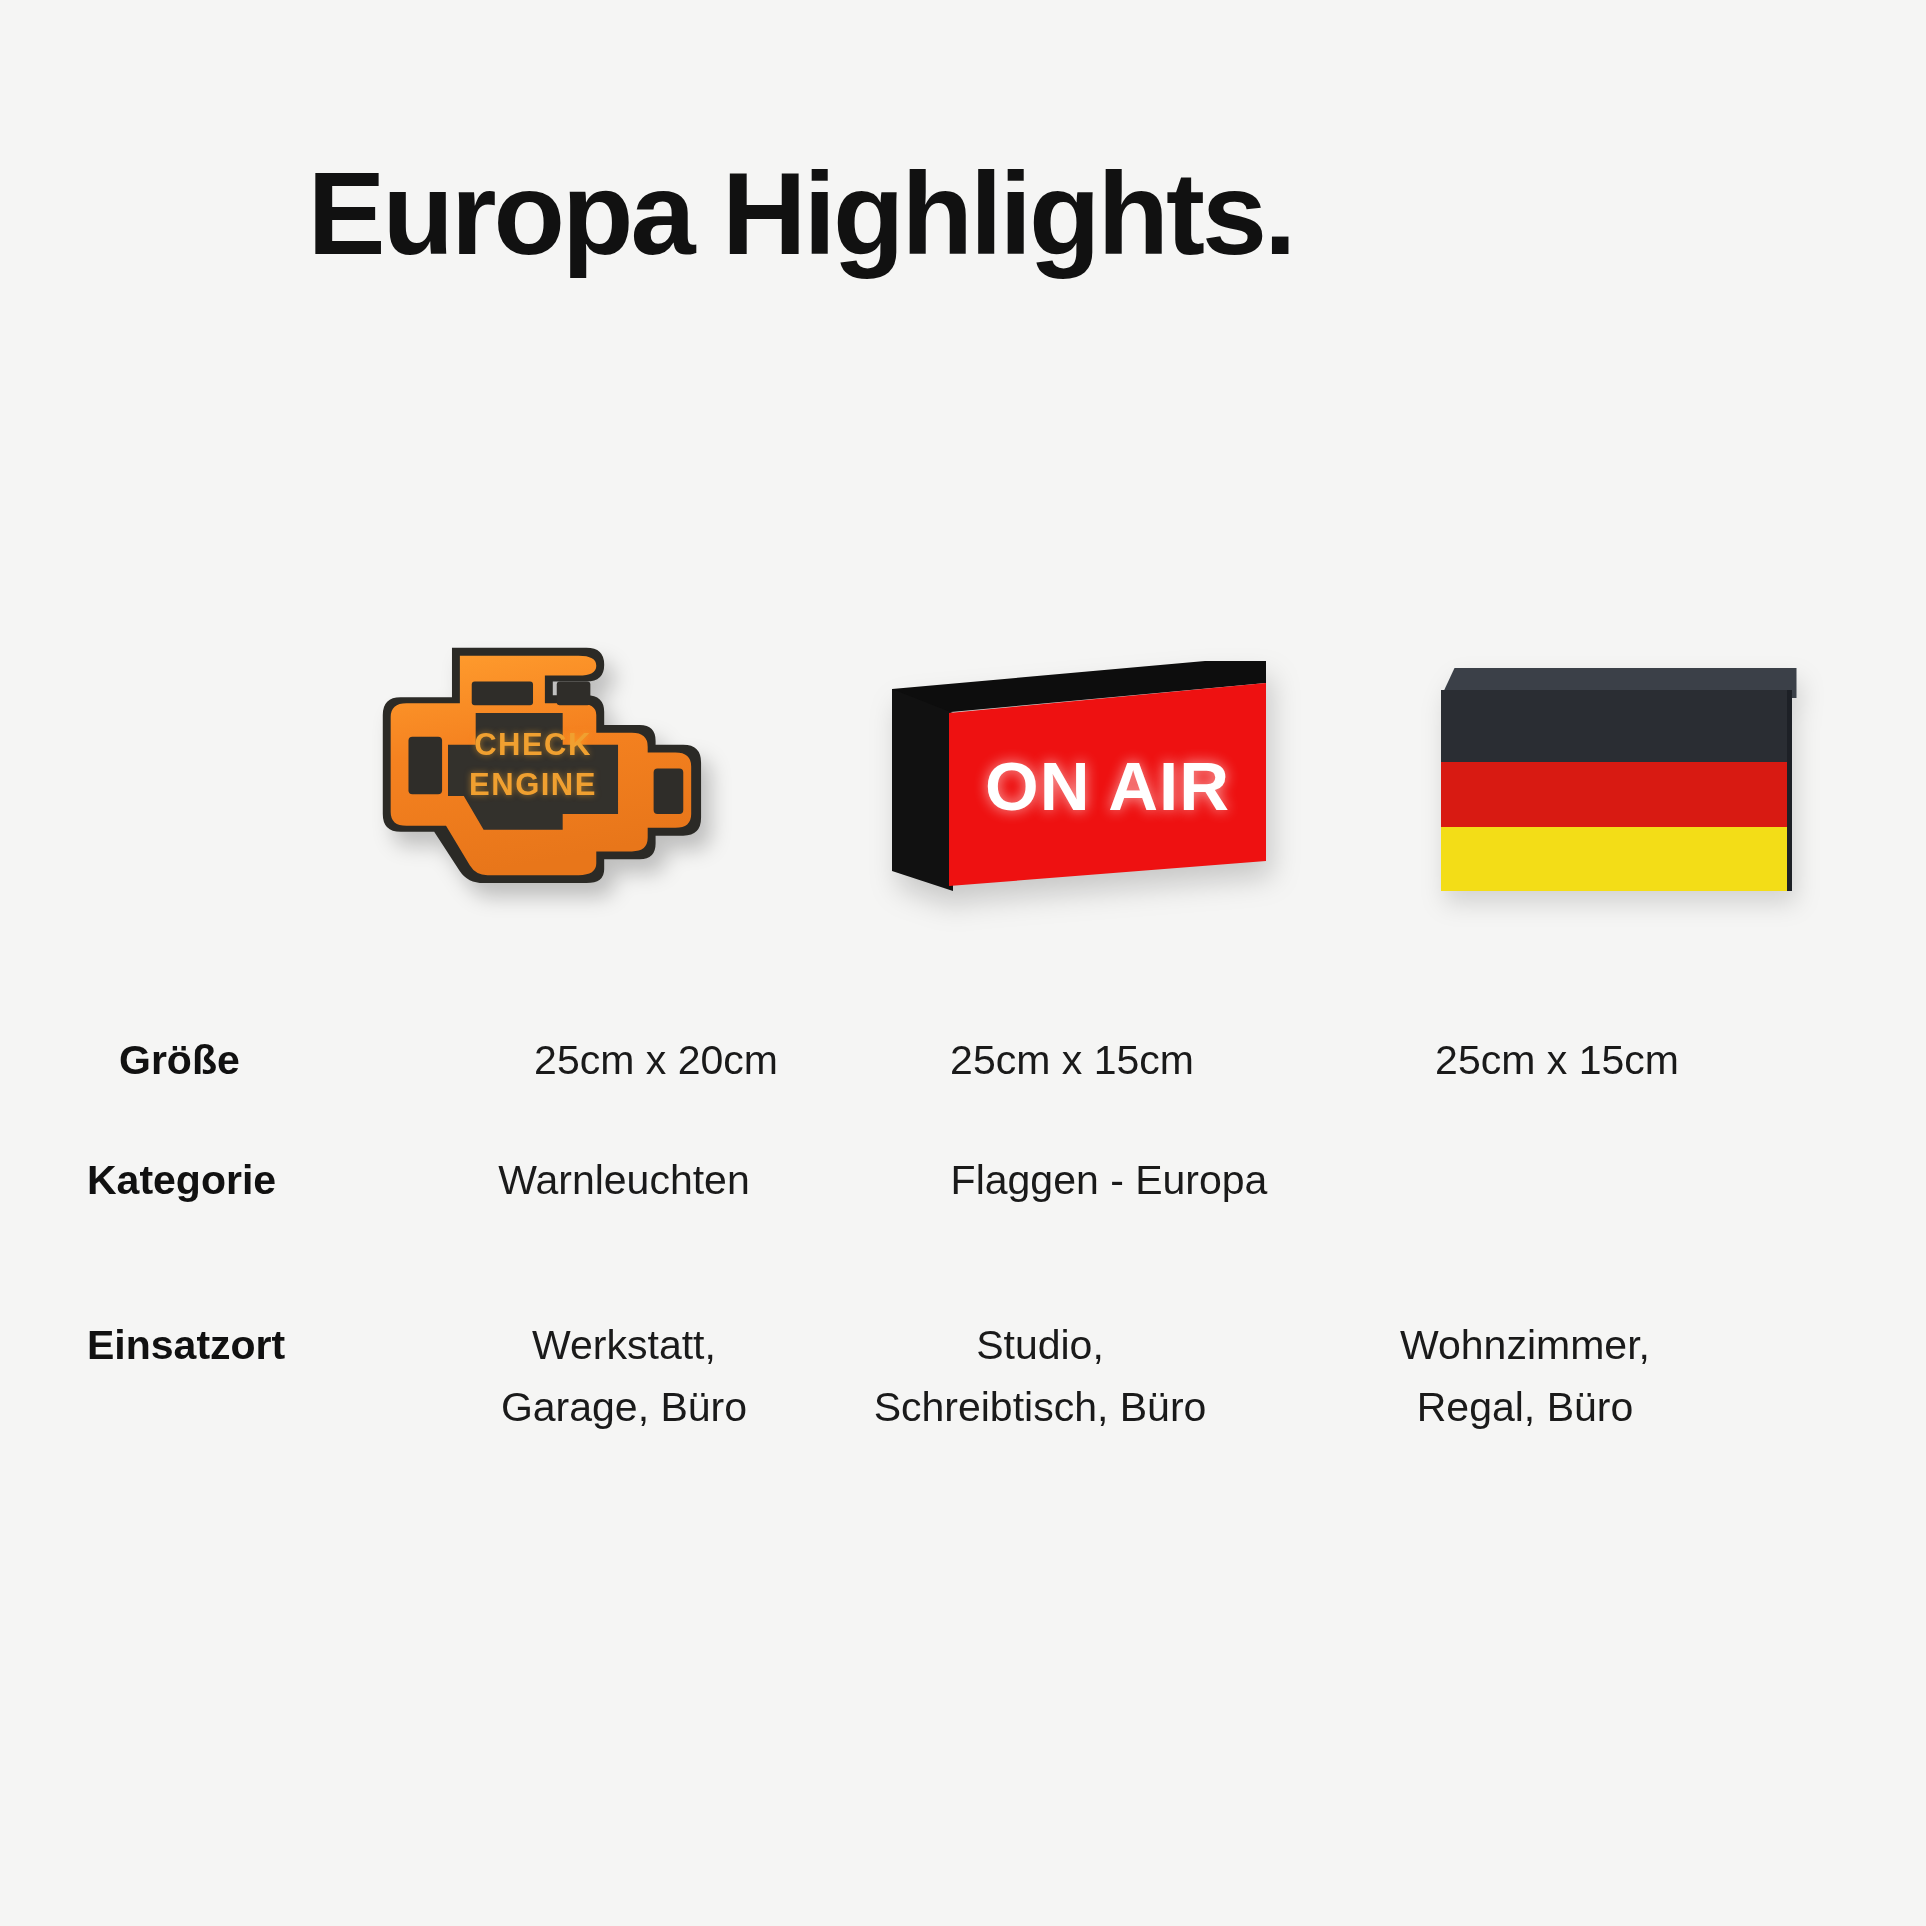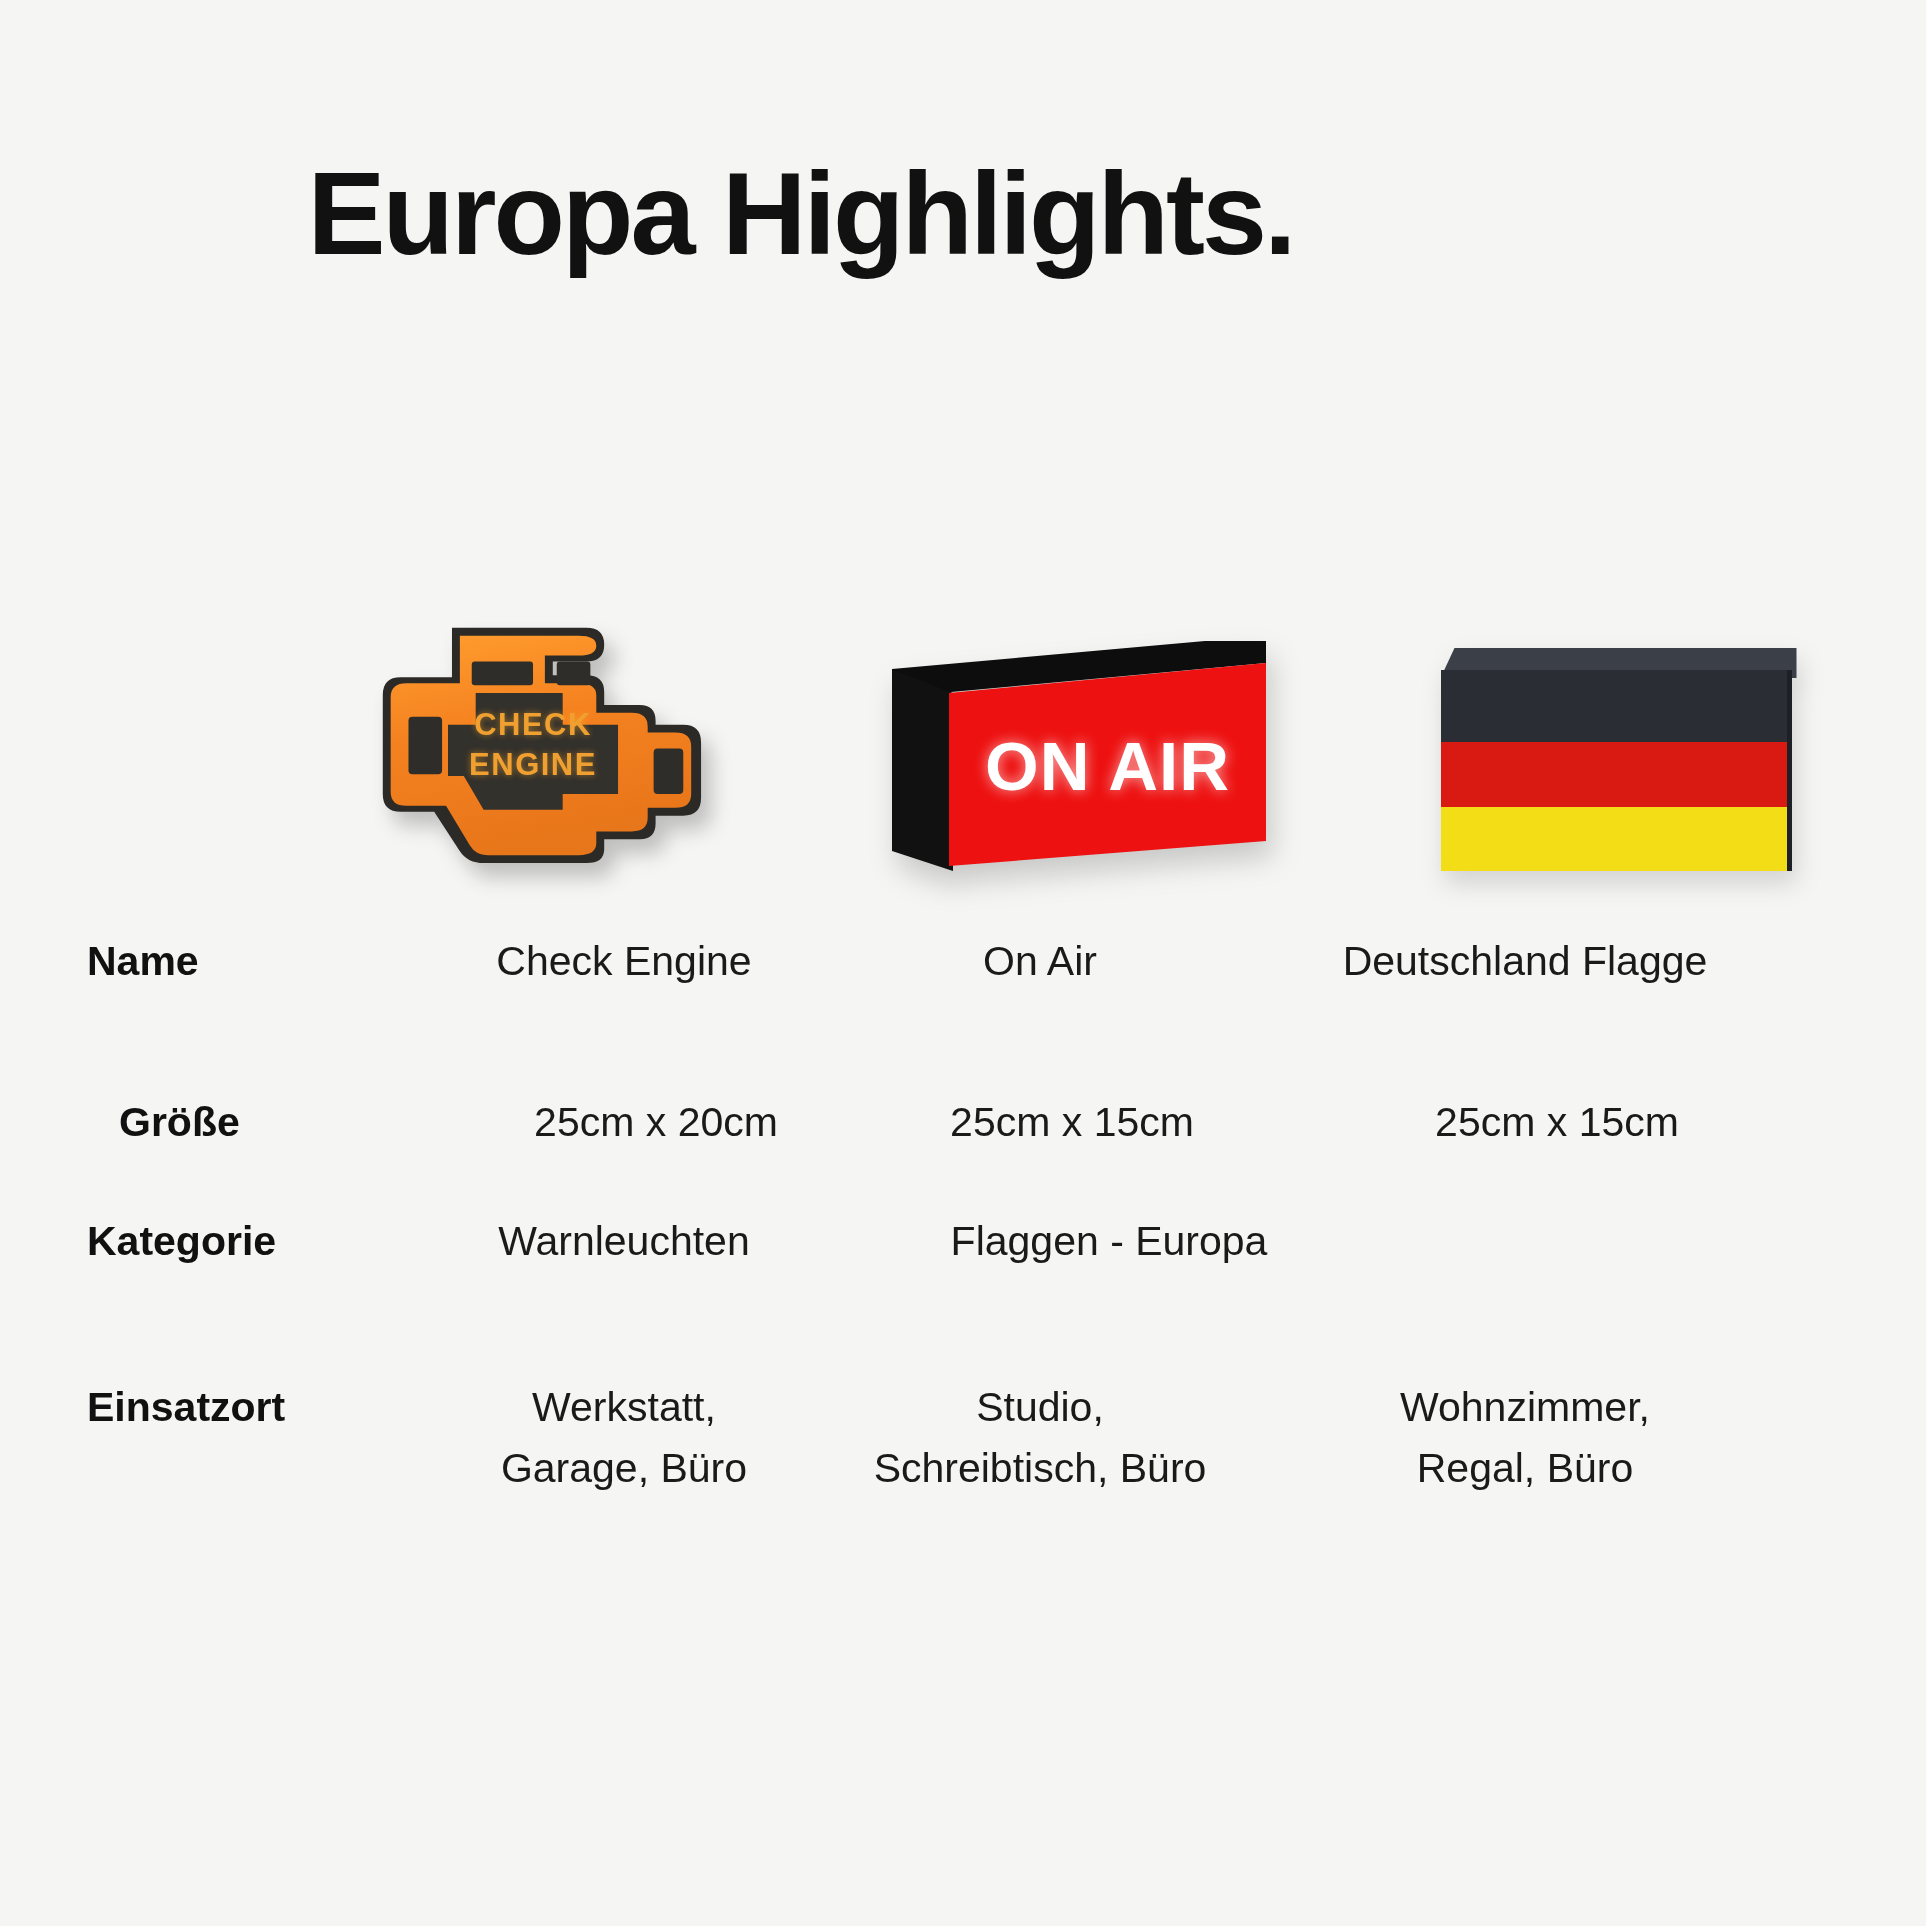--- a/index.html
+++ b/index.html
@@ -39,21 +39,21 @@
     line-height: 1.05;
     color: #111111;
     margin: 0;
     padding: 0;
     transform: translateX(-163px);
   }
 
   
   .products {
     position: absolute;
-    top: 554px;
+    top: 574px;
     left: 0;
     width: 1902px;
     height: 317px;
   }
   .prod-cell {
     position: absolute;
     height: 317px;
     display: flex;
     align-items: flex-end;
     justify-content: center;
@@ -252,26 +252,20 @@
           <div class="band red"></div>
           <div class="band gold"></div>
         </div>
       </div>
     </div>
 
   </div>
 
   <div class="spec-table">
 
-    <div class="spec-row row-name">
-      <div class="label">Name</div>
-      <div class="val v1">Check Engine</div>
-      <div class="val v2">On Air</div>
-      <div class="val v3">Deutschland Flagge</div>
-    </div>
 
     <div class="spec-row row-groesse">
       <div class="label">Größe</div>
       <div class="val v1">25cm x 20cm</div>
       <div class="val v2">25cm x 15cm</div>
       <div class="val v3">25cm x 15cm</div>
     </div>
 
     <div class="spec-row row-kategorie">
       <div class="label">Kategorie</div>

